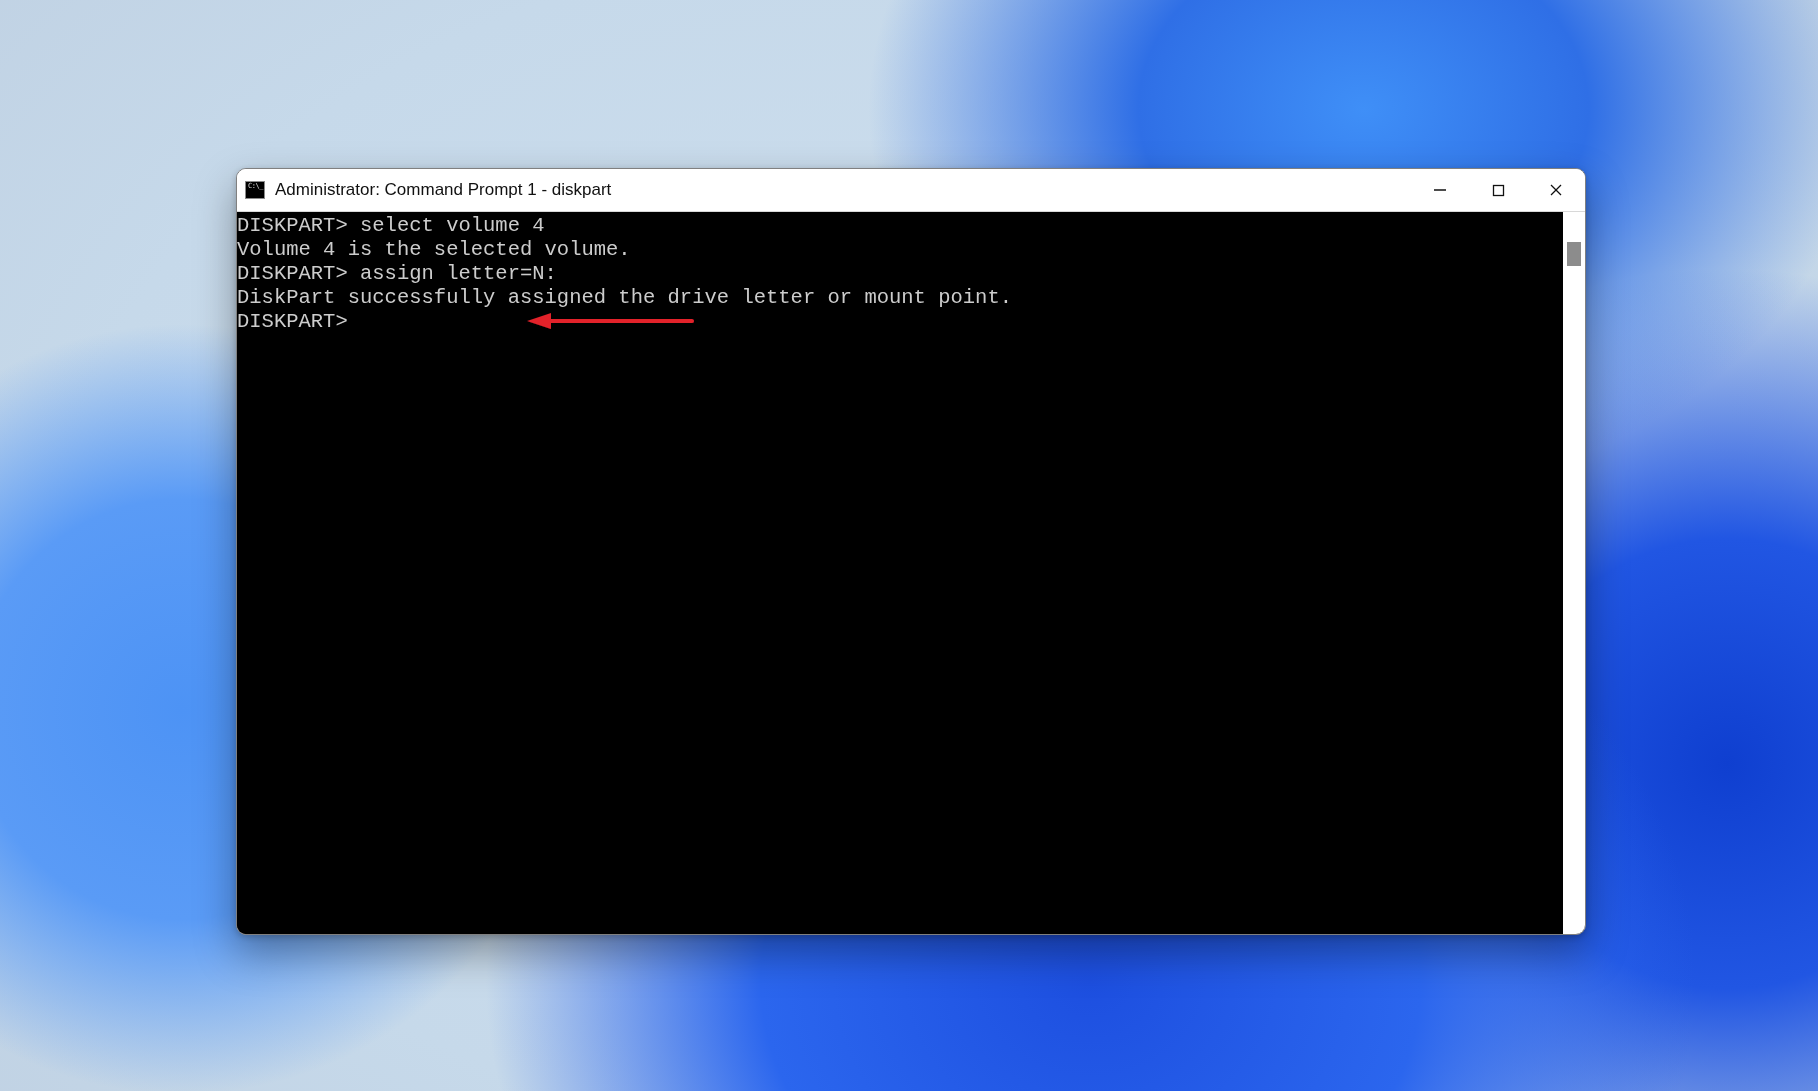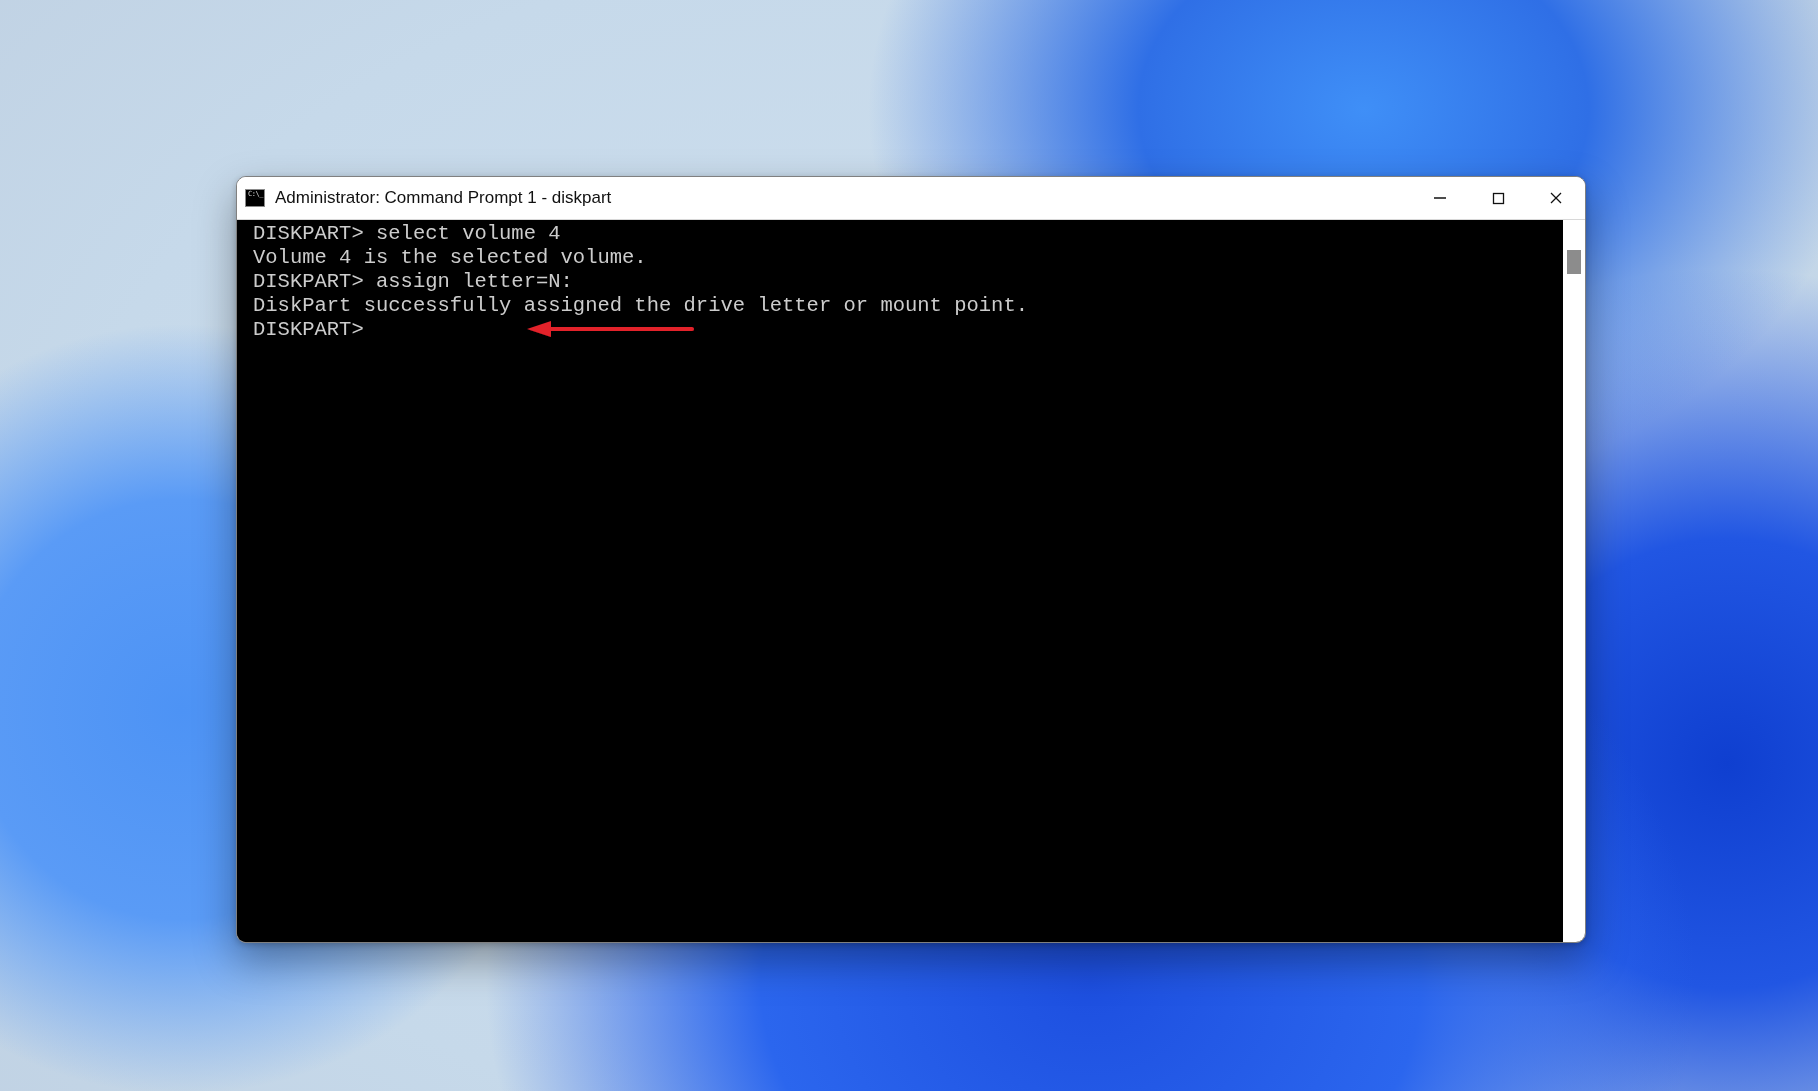--- a/index.html
+++ b/index.html
@@ -28,21 +28,20 @@
     position: absolute;
     left: 236px;
     top: 168px;
     width: 1348px;
     height: 765px;
     background: #ffffff;
     border: 1px solid #808080;
     border-radius: 10px;
     box-shadow: 0 18px 40px rgba(0,0,0,0.35), 0 2px 6px rgba(0,0,0,0.2);
     overflow: hidden;
-    margin-top: 8px;
   }
 
   .titlebar {
     height: 42px;
     background: #ffffff;
     display: flex;
     align-items: center;
     padding-left: 8px;
     border-bottom: 1px solid #d8d8d8;
     user-select: none;
@@ -103,21 +102,21 @@
     background: #000000;
     color: #cccccc;
     font-family: Consolas, "Courier New", monospace;
     font-size: 20.5px;
     line-height: 24px;
     white-space: pre;
     overflow: hidden;
   }
   .terminal .line {
     display: block;
-    padding-left: 16px;
+    padding-left: 0px;
   }
 
   
   .scrollbar {
     position: absolute;
     top: 0;
     right: 0;
     bottom: 0;
     width: 22px;
     background: #ffffff;

